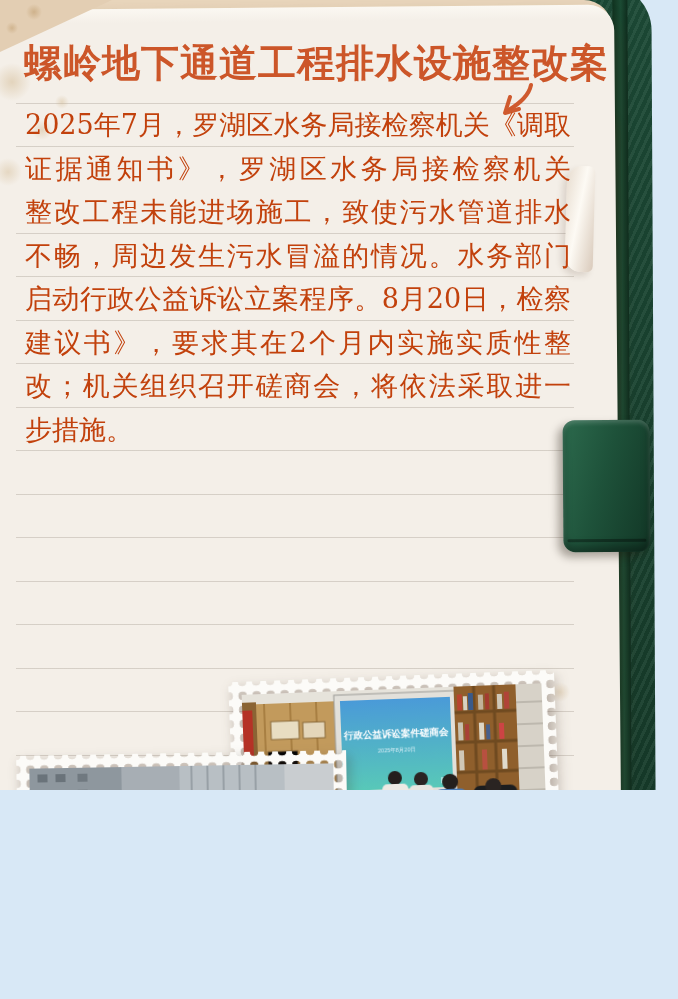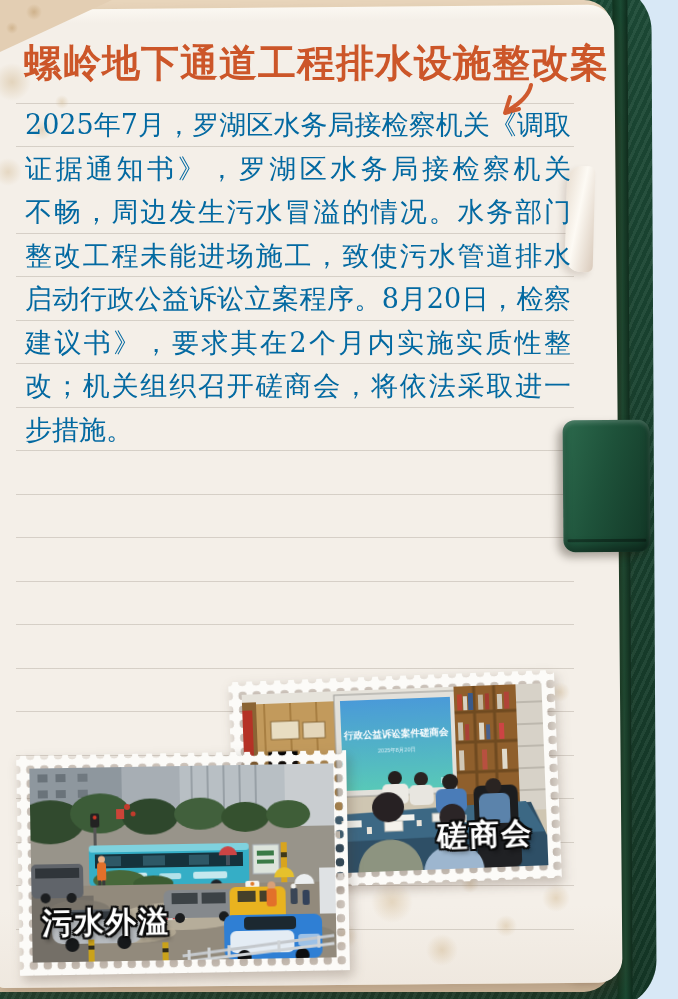--- a/index.html
+++ b/index.html
@@ -1,17 +1,17 @@
 <!DOCTYPE html>
 <html><head>
 <meta charset="utf-8">
 <style>
   html,body{margin:0;padding:0;}
   body{width:678px;height:999px;overflow:hidden;background:#d8e8f6;font-family:"Liberation Sans",sans-serif;}
-  .scene{position:relative;width:678px;height:999px;overflow:hidden;}
+  .scene{position:relative;width:678px;height:790px;overflow:hidden;}
 
   
   .cover{position:absolute;left:-30px;top:-14px;width:684px;height:1024px;z-index:1;
     background:linear-gradient(135deg,#256048 0%,#1d4b37 40%,#143726 100%);
     border-radius:0 46px 48px 0;transform:rotate(-0.3deg);}
   .cover-texture{position:absolute;inset:0;border-radius:inherit;
     background:repeating-linear-gradient(115deg,rgba(255,255,255,.05) 0 3px,rgba(0,0,0,.06) 3px 7px);}
   
   .underlay{position:absolute;left:-16px;top:0;width:628px;height:992px;z-index:2;
     background:linear-gradient(180deg,#e9d6bc,#e2cdb0);border-radius:0 28px 28px 6px;}
@@ -54,21 +54,21 @@
   
   .title{position:absolute;left:24px;top:40px;width:584px;z-index:10;
     font-size:38px;font-weight:800;color:#cc5629;line-height:1.25;
     text-align:justify;text-align-last:justify;letter-spacing:0;
     font-family:"Liberation Sans",sans-serif;}
   .title-arrow{position:absolute;left:497px;top:82px;z-index:10;}
 
   
   .article{position:absolute;left:25px;top:103px;width:546px;z-index:10;
     font-family:"DejaVu Serif","Liberation Serif",serif;
-    font-size:27px;line-height:43.5px;color:#0369a1;}
+    font-size:27px;line-height:43.5px;color:#c2410c;}
   .article .line{text-align:justify;text-align-last:justify;}
   .article .line.last{text-align-last:left;}
 
   
   .stamp{position:absolute;padding:13px;
     background:radial-gradient(rgba(0,0,0,0) 4.2px,#fcfbf8 4.6px);
     background-size:14px 14px;background-position:-7px -7px;
     filter:drop-shadow(3px 5px 6px rgba(70,50,35,.35));}
   .stamp-meeting{left:232px;top:676px;width:326px;height:208px;z-index:20;transform:rotate(-2.2deg);box-sizing:border-box;}
   .stamp-flood{left:18px;top:753px;width:330px;height:220px;z-index:30;transform:rotate(-1deg);box-sizing:border-box;}
@@ -108,22 +108,22 @@
 
   <div class="title">螺岭地下通道工程排水设施整改案</div>
   <svg class="title-arrow" width="38" height="38" viewBox="0 0 38 38">
     <path d="M34 3 C32 13, 24 21, 10 29" fill="none" stroke="#cf5a2e" stroke-width="4" stroke-linecap="round"></path>
     <path d="M22 27 L8 31 L13 15" fill="none" stroke="#cf5a2e" stroke-width="4" stroke-linecap="round" stroke-linejoin="round"></path>
   </svg>
 
   <div class="article">
     <div class="line">2025年7月，罗湖区水务局接检察机关《调取</div>
     <div class="line">证据通知书》，罗湖区水务局接检察机关</div>
+    <div class="line">整改工程未能进场施工，致使污水管道排水</div>
     <div class="line">不畅，周边发生污水冒溢的情况。水务部门</div>
-    <div class="line">整改工程未能进场施工，致使污水管道排水</div>
     <div class="line">启动行政公益诉讼立案程序。8月20日，检察</div>
     <div class="line">建议书》，要求其在2个月内实施实质性整</div>
     <div class="line">改；机关组织召开磋商会，将依法采取进一</div>
     <div class="line last">步措施。</div>
   </div>
 
   <div class="stamp stamp-meeting">
     <div class="photo">
       <svg width="300" height="182" viewBox="0 0 300 182">
         <rect width="300" height="182" fill="#cfc6b2"></rect>

